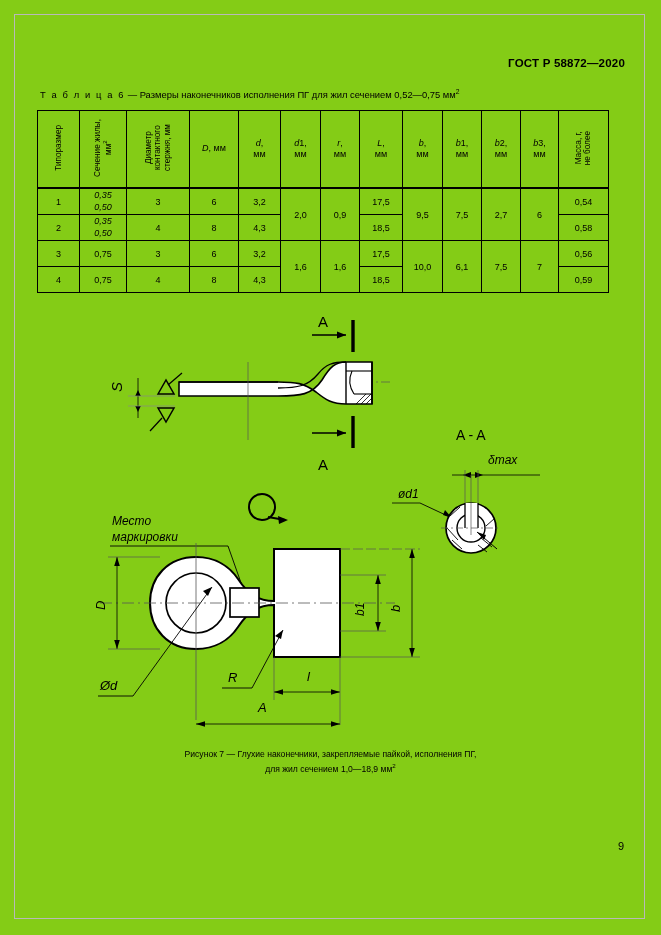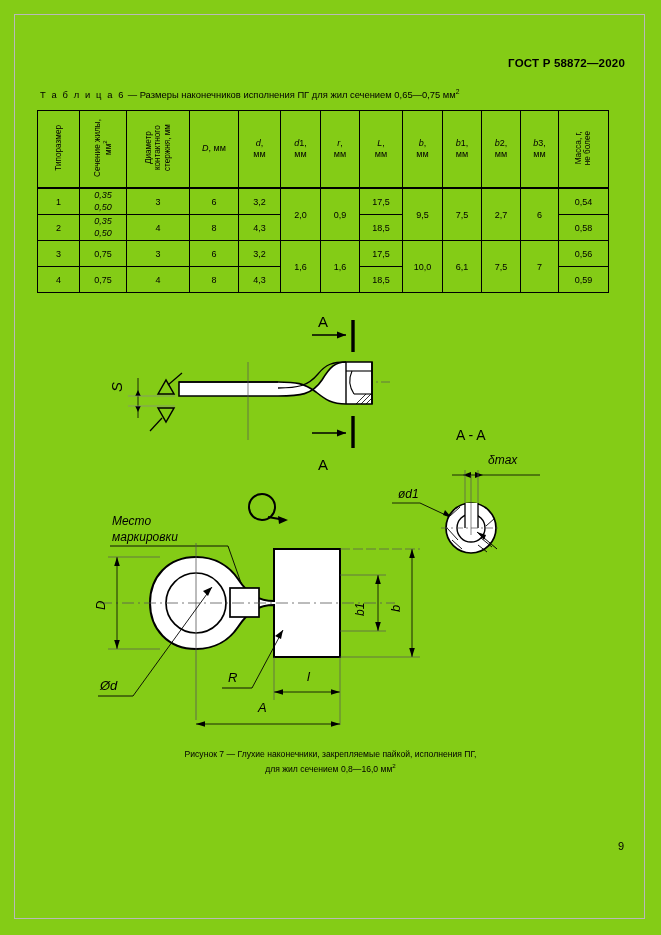--- a/index.html
+++ b/index.html
@@ -109,21 +109,21 @@
 </head>
 <body>
 
 <div id="page">
 
   <div id="page-frame"></div>
 
   <div id="gost-header">ГОСТ Р 58872—2020</div>
 
   <div id="table-caption">
-    <span class="spaced">Т а б л и ц а  6</span><span> — </span><span>Размеры наконечников исполнения ПГ для жил сечением 0,65—0,75 мм</span><span class="sup">2</span>
+    <span class="spaced">Т а б л и ц а  6</span><span> — </span><span>Размеры наконечников исполнения ПГ для жил сечением 0,52—0,75 мм</span><span class="sup">2</span>
   </div>
 
   <table id="dim-table">
     <thead>
       <tr>
         <td style="width:41px">
           <span class="vtext">Типоразмер</span>
         </td>
         <td style="width:46px">
           <span class="vtext">Сечение жилы,<br>мм<span class="sup">2</span></span>
@@ -377,17 +377,17 @@
         <text x="258" y="412" font-size="13" font-style="italic">A</text>
         <line x1="196" y1="424" x2="340" y2="424" stroke="#000" stroke-width="0.8"></line>
         <polygon points="196,424 205,421.2 205,426.8" fill="#000"></polygon>
         <polygon points="340,424 331,421.2 331,426.8" fill="#000"></polygon>
       </g>
     </svg>
   </div>
 
   <div id="caption-fig">
     <div>Рисунок 7 — Глухие наконечники, закрепляемые пайкой, исполнения ПГ,</div>
-    <div><span>для жил сечением 0,8—16,0 мм</span><span class="sup">2</span></div>
+    <div><span>для жил сечением 1,0—18,9 мм</span><span class="sup">2</span></div>
   </div>
 
   <div id="page-number">9</div>
 </div>
 
 </body></html>

